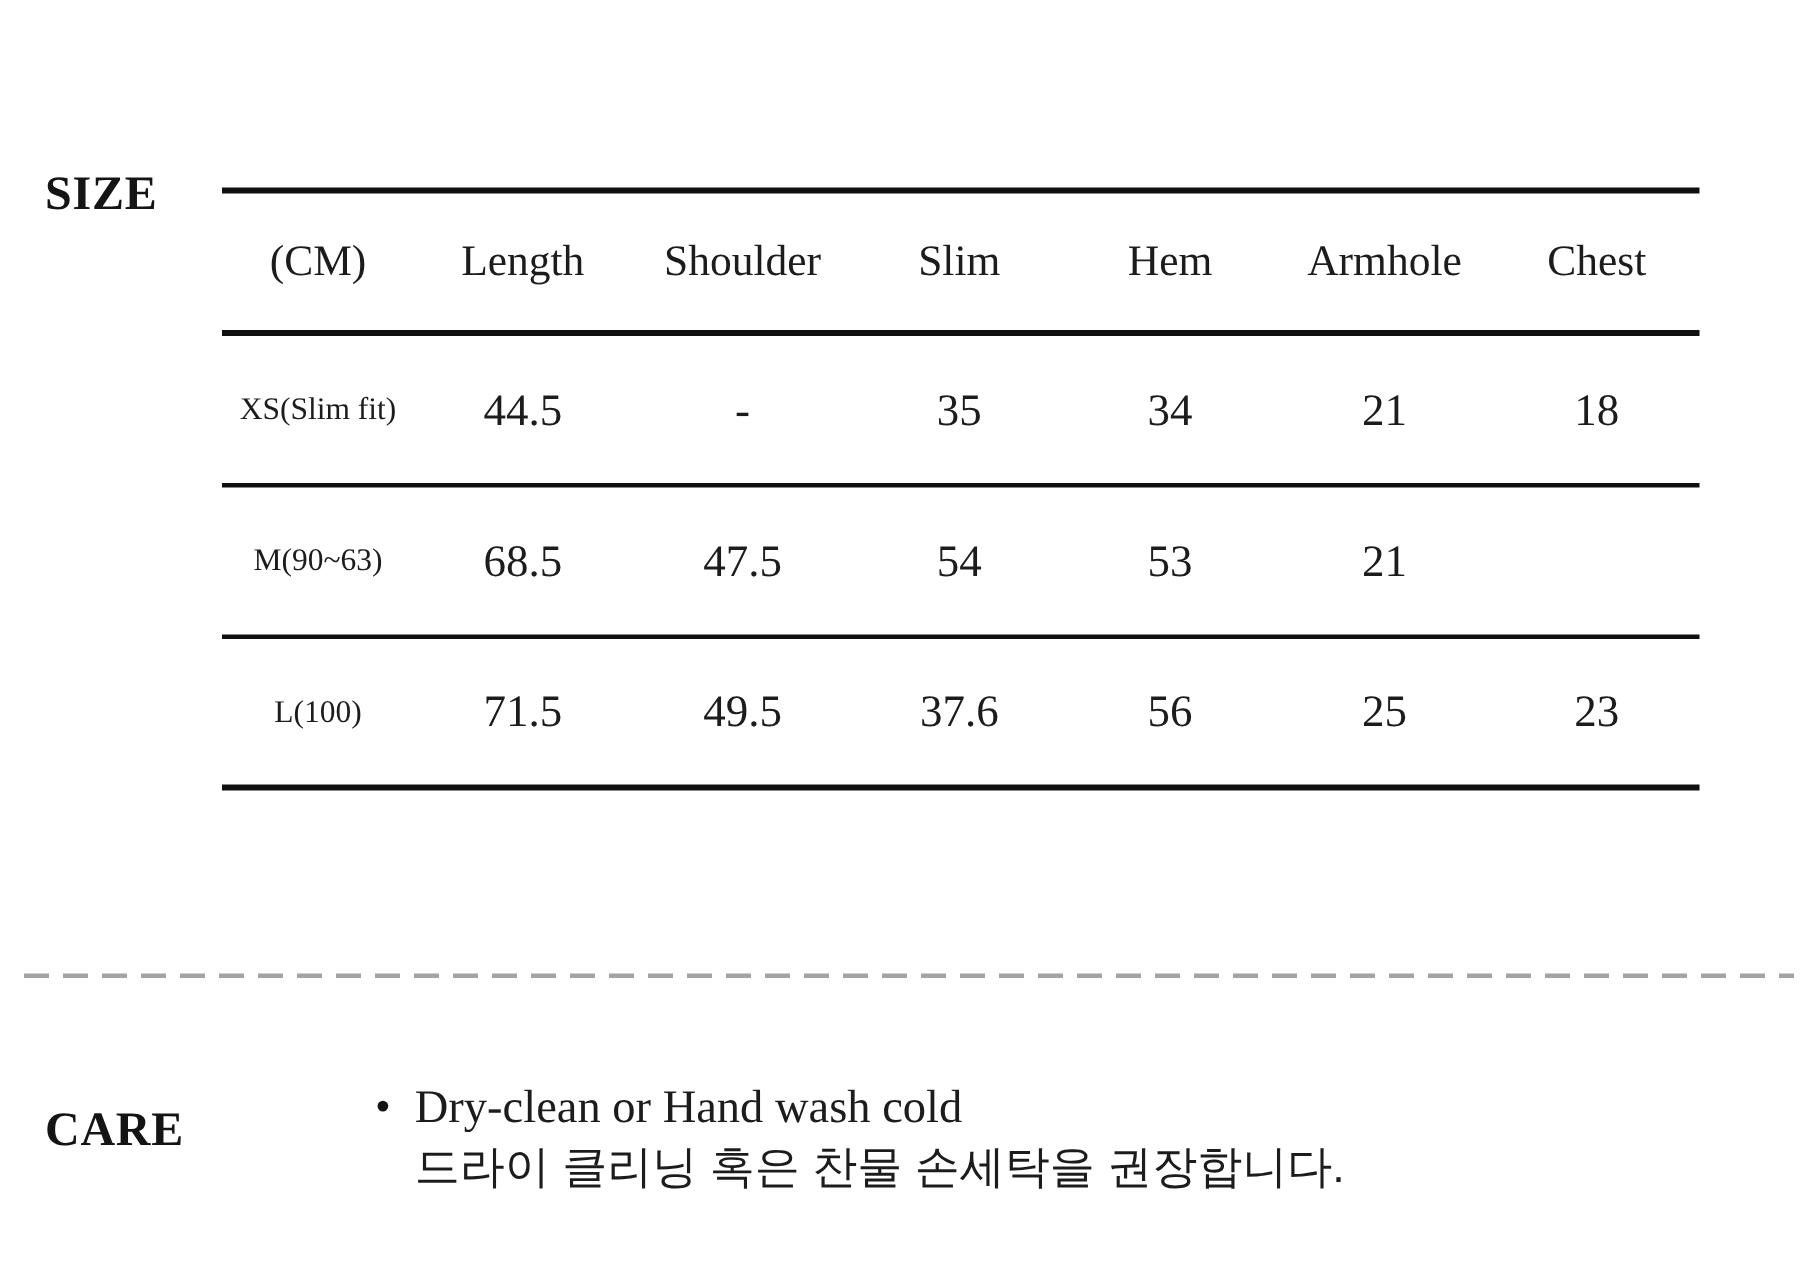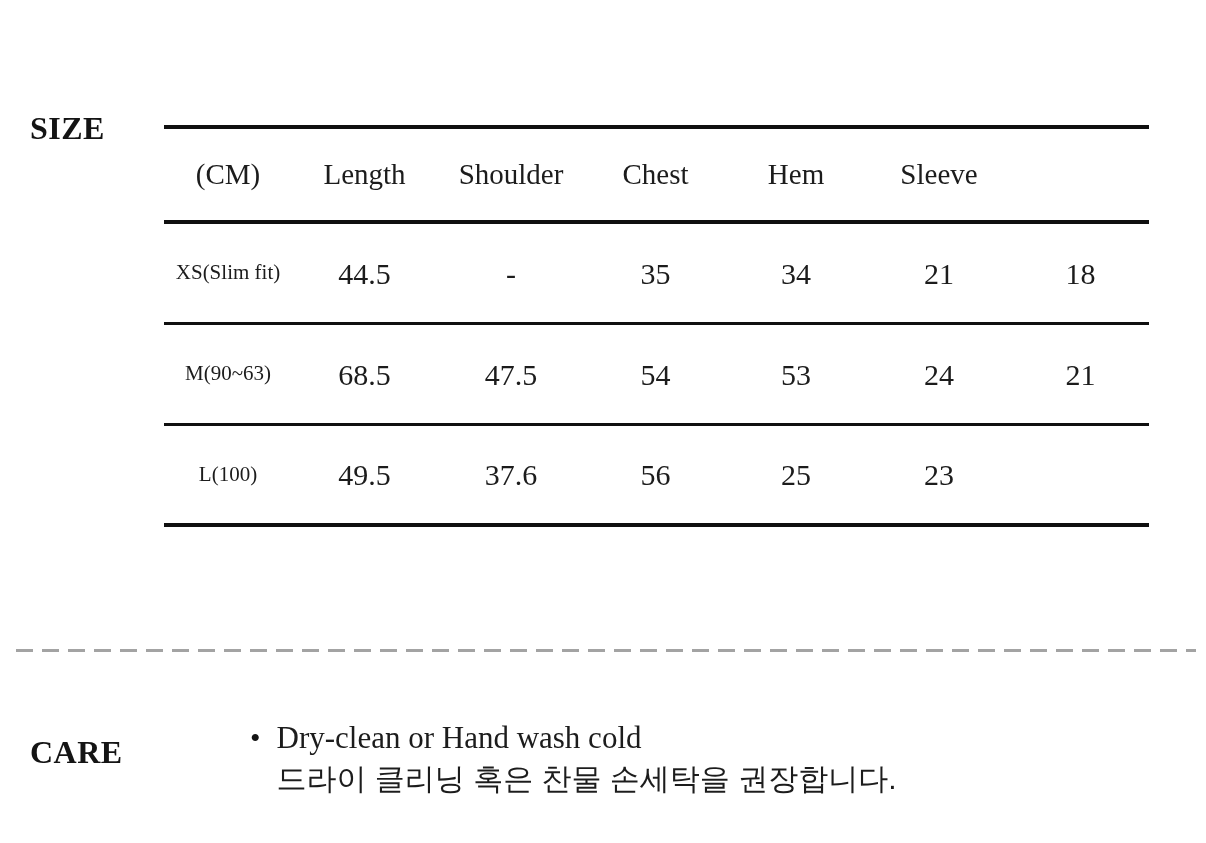--- a/index.html
+++ b/index.html
@@ -7,21 +7,21 @@
     position:relative;width:1206px;height:843px;background:#ffffff;
     font-family:"Liberation Serif","DejaVu Serif",serif;color:#1c1c1c;overflow:hidden;margin-top:28px;
   }
   .section-title{
     position:absolute;left:30px;font-size:32px;font-weight:700;letter-spacing:.5px;color:#141414;
   }
   .size-title{top:82px;}
   .care-title{top:706px;}
 
   .size-table{
-    position:absolute;left:164px;top:97px;width:985px;
+    position:absolute;left:148px;top:97px;width:985px;
     border-top:4px solid #101010;
   }
   .t-row{
     display:grid;
     grid-template-columns:128px 145px 148px 141px 140px 146px 137px;
     align-items:center;
   }
   .t-head{height:91px;border-bottom:4px solid #101010;}
   .t-body{height:98px;border-bottom:3px solid #101010;}
   .t-body.last{height:97px;border-bottom:4px solid #101010;}
@@ -51,23 +51,24 @@
 <div class="canvas">
 
   <div class="section-title size-title">SIZE</div>
 
   <div class="size-table">
 
     <div class="t-row t-head">
       <div class="t-cell">(CM)</div>
       <div class="t-cell">Length</div>
       <div class="t-cell">Shoulder</div>
+      <div class="t-cell">Slim</div>
+      <div class="t-cell">Hem</div>
+      <div class="t-cell">Armhole</div>
       <div class="t-cell">Chest</div>
-      <div class="t-cell">Hem</div>
-      <div class="t-cell">Sleeve</div>
     </div>
 
     <div class="t-row t-body">
       <div class="t-cell t-label">
         <span>XS</span>
         <span>(Slim fit)</span>
       </div>
       <div class="t-cell">44.5</div>
       <div class="t-cell">-</div>
       <div class="t-cell">35</div>
@@ -78,29 +79,29 @@
 
     <div class="t-row t-body">
       <div class="t-cell t-label">
         <span>M</span>
         <span>(90~63)</span>
       </div>
       <div class="t-cell">68.5</div>
       <div class="t-cell">47.5</div>
       <div class="t-cell">54</div>
       <div class="t-cell">53</div>
-      <div class="t-cell">24</div>
       <div class="t-cell">21</div>
     </div>
 
     <div class="t-row t-body last">
       <div class="t-cell t-label">
         <span>L</span>
         <span>(100)</span>
       </div>
+      <div class="t-cell">71.5</div>
       <div class="t-cell">49.5</div>
       <div class="t-cell">37.6</div>
       <div class="t-cell">56</div>
       <div class="t-cell">25</div>
       <div class="t-cell">23</div>
     </div>
 
   </div>
 
   <div class="divider"></div>

